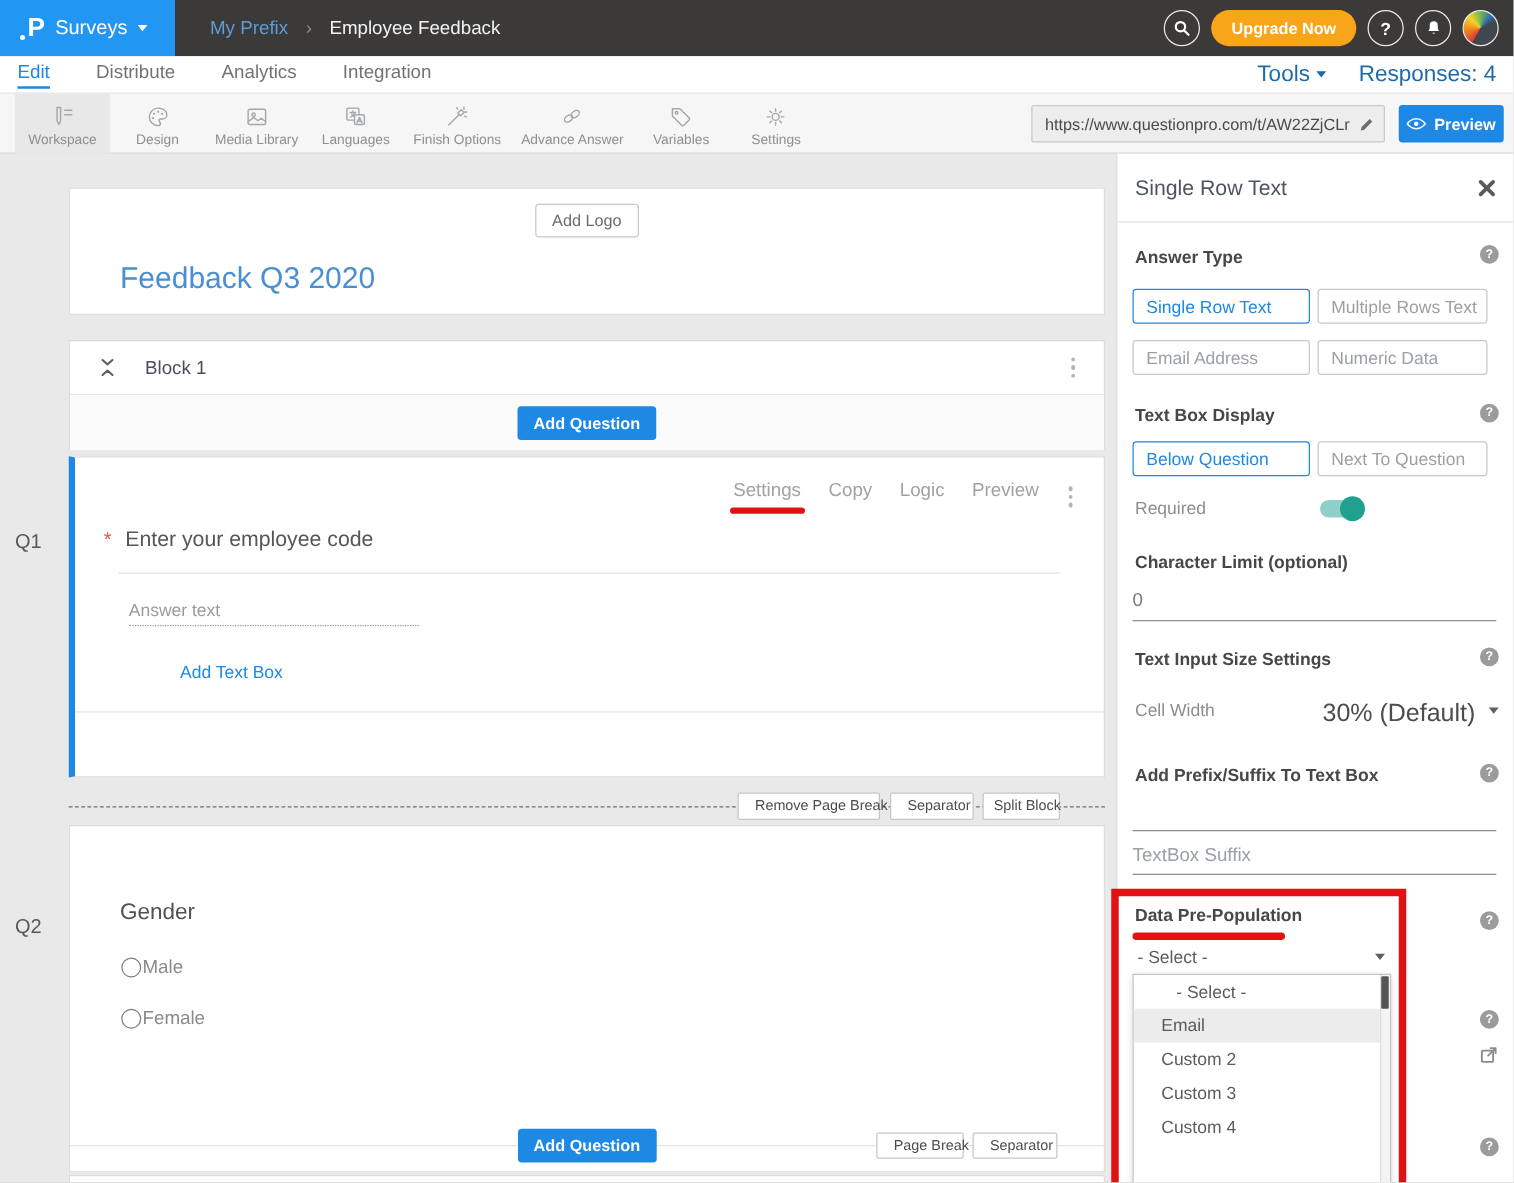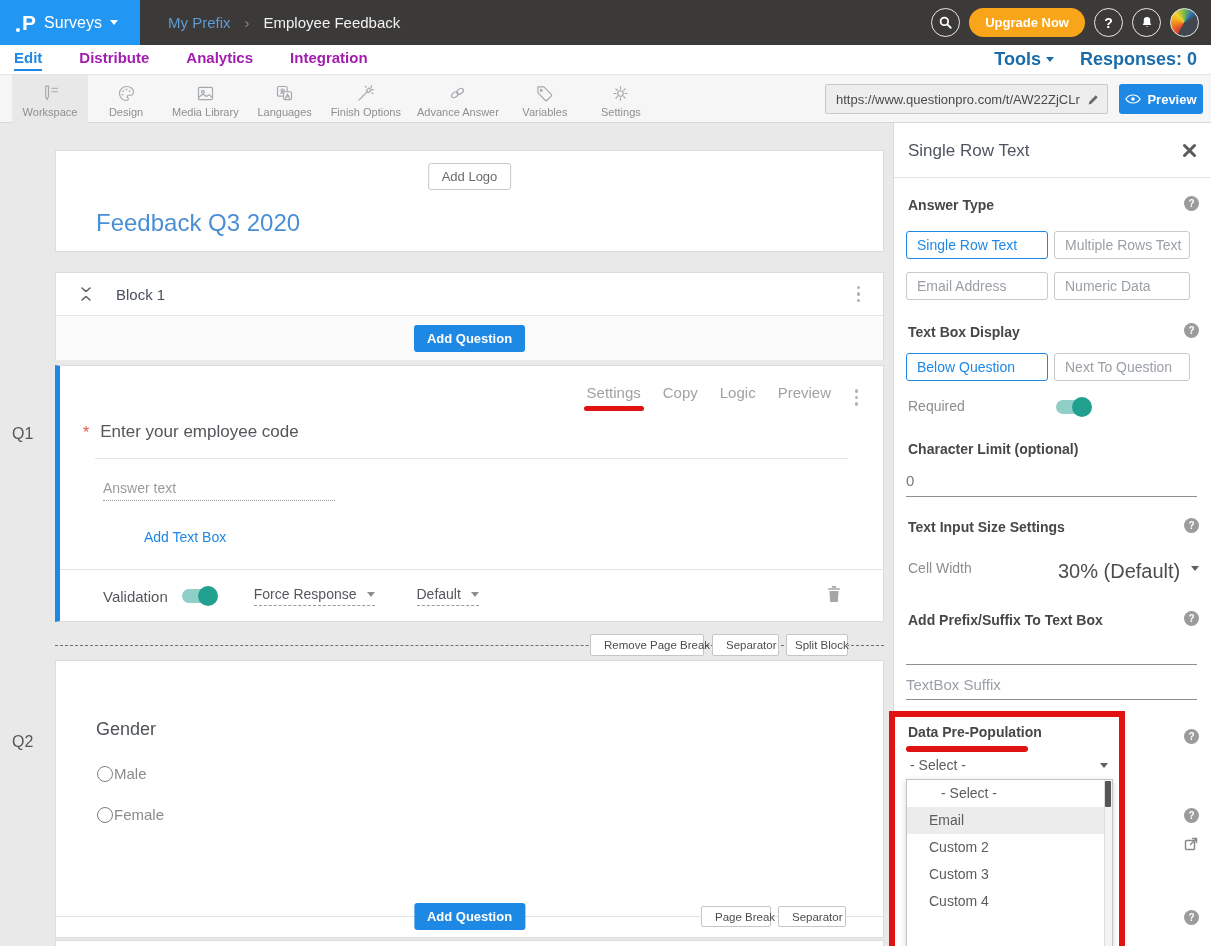--- a/index.html
+++ b/index.html
@@ -17,23 +17,23 @@
   .breadcrumb { margin-left:28px; display:flex; align-items:center; gap:14px; font-size:15px; }
   .bc-parent { color:#5e9cd3; cursor:pointer; }
   .bc-sep { color:#8b8b8b; font-size:15px; }
   .bc-current { color:#f2f2f2; }
   .topbar-right { margin-left:auto; margin-right:12px; display:flex; align-items:center; gap:9px; }
   .circle-btn { width:29px; height:29px; border-radius:50%; border:1.5px solid #eaeaea; display:flex; align-items:center; justify-content:center; color:#fff; font-weight:bold; font-size:14px; cursor:pointer; }
   .upgrade-btn { height:29px; padding:0 16px; border-radius:15px; background:#f9a51a; color:#fff; font-size:13px; font-weight:bold; display:flex; align-items:center; cursor:pointer; }
   .avatar { width:29px; height:29px; border-radius:50%; border:1.5px solid #eaeaea; background:conic-gradient(from 210deg,#d63a2f 0deg,#f08c1d 55deg,#f3d22c 105deg,#74b84b 150deg,#2f6fb3 190deg,#41474e 215deg,#41474e 360deg); cursor:pointer; }
 
   
-  .navbar { position:absolute; left:0; top:45px; width:1211px; height:30px; background:#fff; border-bottom:1px solid #e4e4e4; display:flex; align-items:center; padding:0 14px;font-weight:bold; }
+  .navbar { position:absolute; left:0; top:45px; width:1211px; height:30px; background:#fff; border-bottom:1px solid #e4e4e4; display:flex; align-items:center; padding:0 14px; }
   .nav-tabs { display:flex; gap:37px; }
-  .nav-tab { font-size:15px; color:#a21caf; padding-bottom:3px; cursor:pointer; }
+  .nav-tab { font-size:15px; color:#737373; padding-bottom:3px; cursor:pointer; }
   .nav-tab.active { color:#1e88e5; border-bottom:2px solid #1e88e5; }
   .nav-right { margin-left:auto; display:flex; align-items:center; gap:26px; font-size:18px; color:#1b6ca8; }
   .tools-link { display:flex; align-items:center; gap:5px; cursor:pointer; }
   .caret-blue { width:0;height:0;border-left:4px solid transparent;border-right:4px solid transparent;border-top:5px solid #1b6ca8; }
 
   
   .toolbar { position:absolute; left:0; top:75px; width:1211px; height:48px; background:#f6f6f6; border-bottom:1px solid #d8d8d8; }
   .tool-items { position:absolute; left:12px; top:0; height:48px; display:flex; }
   .tool-item { min-width:76px; padding:4px 8px 2px; display:flex; flex-direction:column; align-items:center; justify-content:center; gap:2px; cursor:pointer; }
   .tool-item.active { background:#e8e8e8; }
@@ -180,21 +180,21 @@
       <span class="nav-tab active">Edit</span>
       <span class="nav-tab">Distribute</span>
       <span class="nav-tab">Analytics</span>
       <span class="nav-tab">Integration</span>
     </div>
     <div class="nav-right">
       <span class="tools-link">
           <span>Tools</span>
           <span class="caret-blue"></span>
         </span>
-      <span>Responses: 0</span>
+      <span>Responses: 4</span>
     </div>
   </nav>
 
   <div class="toolbar">
     <div class="tool-items">
       <div class="tool-item active">
         <svg viewBox="0 0 24 24">
             <path d="M6.5 3.5v12l1.6 3.5 1.6-3.5v-12z"></path>
             <path d="M13.5 6h6.5M13.5 10h6.5"></path>
           </svg>
@@ -315,41 +315,20 @@
     <div class="q-row">
       <span class="req-star">*</span>
       <span class="q-text">Enter your employee code</span>
     </div>
     <div class="q-underline"></div>
     <div class="answer-input">
       <input placeholder="Answer text" style="">
     </div>
     <div class="add-textbox-link">Add Text Box</div>
     <div class="q1-divider"></div>
-    <div class="validation-row">
-      <span class="validation-label">Validation</span>
-      <span class="toggle">
-          <span class="knob"></span>
-        </span>
-      <span class="inline-select fr-select">
-        <span class="txt">Force Response</span>
-        <span class="caret-gray"></span>
-      </span>
-      <span class="inline-select def-select">
-        <span class="txt">Default</span>
-        <span class="caret-gray"></span>
-      </span>
-      <span class="trash-btn">
-        <svg viewBox="0 0 18 20">
-            <rect x="3" y="4.2" width="12" height="1.6" rx="0.5"></rect>
-            <rect x="6.8" y="2" width="4.4" height="1.8" rx="0.5"></rect>
-            <path d="M4.4 7h9.2l-.8 11H5.2z"></path>
-          </svg>
-      </span>
-    </div>
   </section>
 
   <div class="break-bar">
     <div class="dash-line"></div>
     <div class="break-btn" style="left:535px; width:114px;">
       <svg viewBox="0 0 12 12">
           <path d="M4.2 5A2.1 2.1 0 0 1 7 2.2l1 1M7.8 7A2.1 2.1 0 0 1 5 9.8l-1-1"></path>
           <path d="M2.2 4.2l-1.4-.5M4.2 2.2l-.5-1.4M9.8 7.8l1.4.5M7.8 9.8l.5 1.4"></path>
         </svg>
       <span>Remove Page Break</span>

